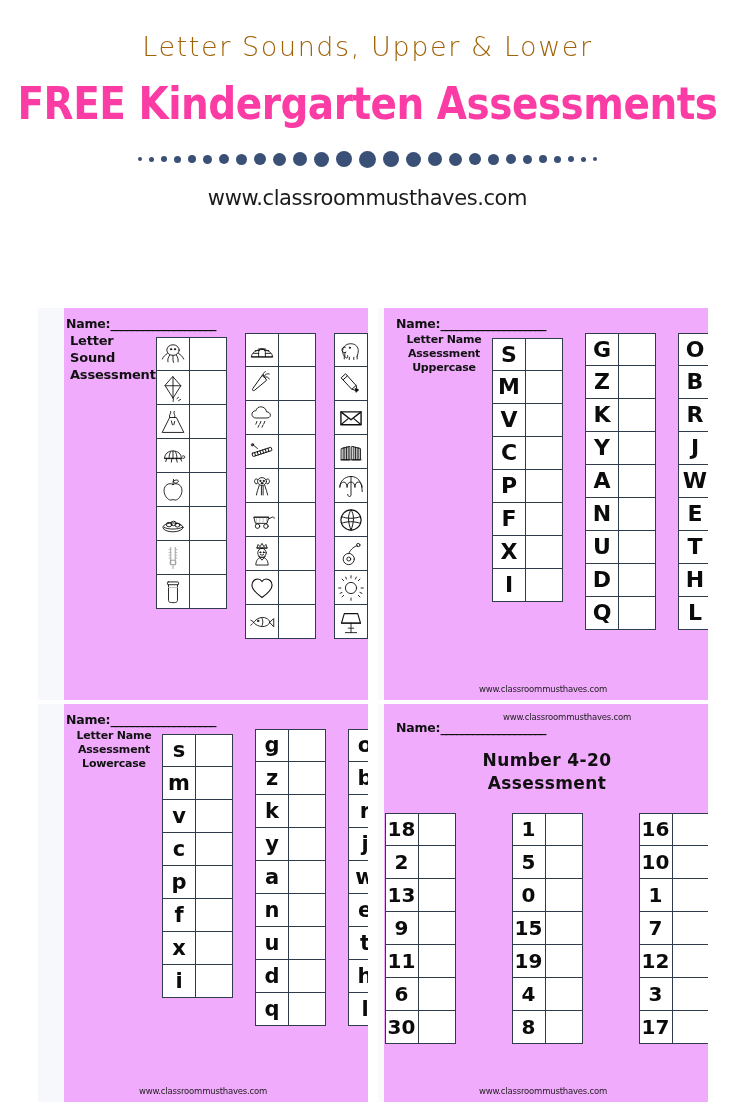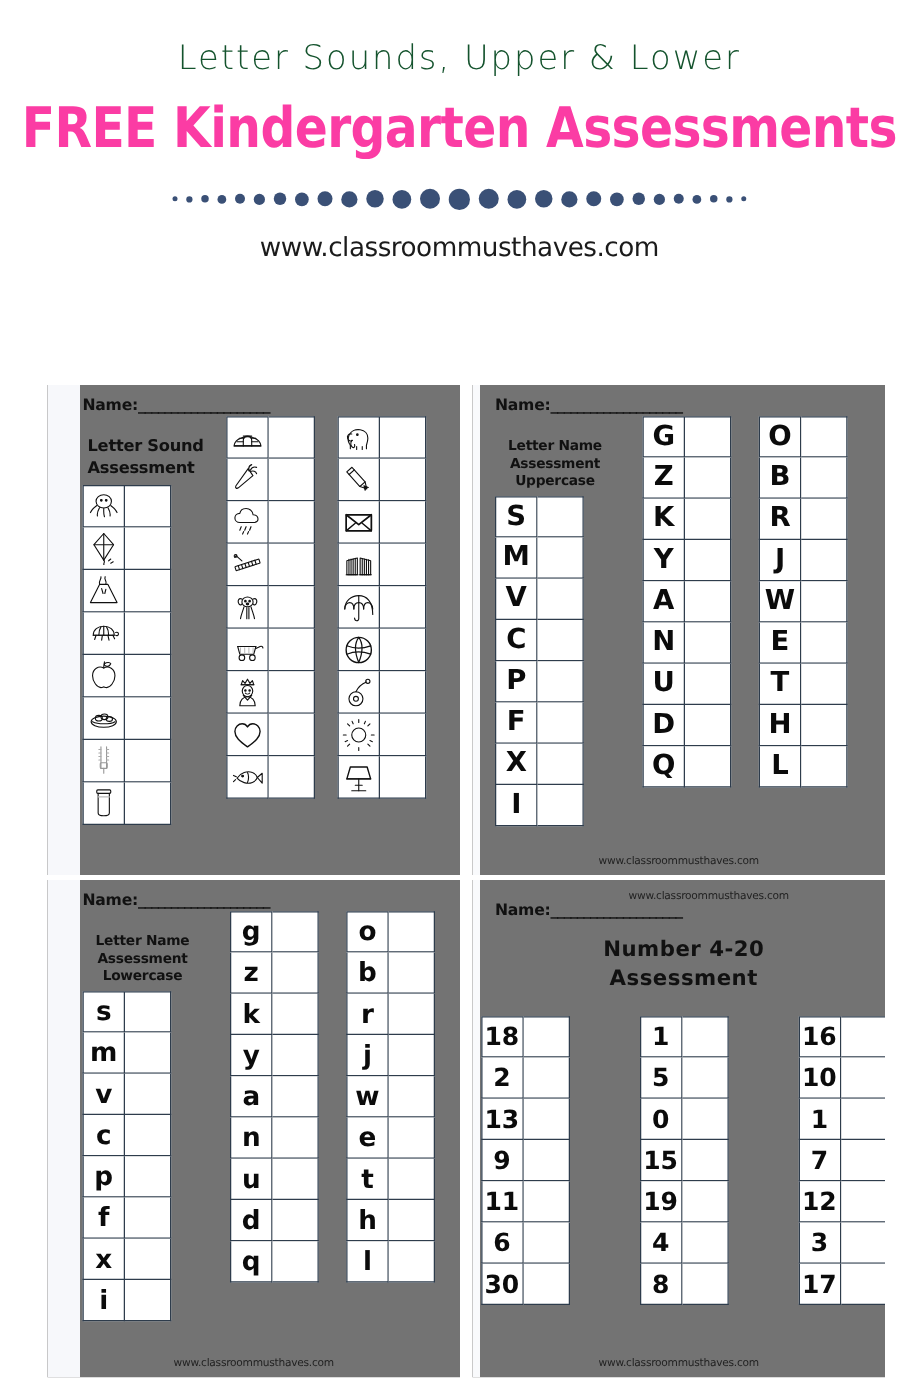--- a/index.html
+++ b/index.html
@@ -10,21 +10,21 @@
     overflow: hidden;
   }
   #root { position: relative; width: 735px; height: 1102px; background:#fff; }
 
   
   .hdr { padding-top: 26px; text-align: center; }
   .hdr-line {
     font-family: "DejaVu Sans", sans-serif;
     font-size: 27px;
     letter-spacing: 1.6px;
-    color: #14532d;
+    color: #a16207;
     line-height: 1.52;
     font-weight: 300;
   }
   .hdr-title {
     margin-top: 14px;
     font-family: "DejaVu Sans", sans-serif;
     font-size: 39px;
     font-weight: 700;
     color: #fb3ca4;
     letter-spacing: -0.5px;
@@ -54,21 +54,21 @@
   }
 
   
   .sheets {
     position: absolute;
     left: 0; top: 300px;
     width: 735px; height: 802px;
   }
   .sheet {
     position: absolute;
-    background: #737373;
+    background: #f0abfc;
     overflow: hidden;
   }
   .sheet.tl { left: 38px;  top: 8px;   width: 330px; height: 392px; }
   .sheet.tr { left: 378px; top: 8px;   width: 330px; height: 392px; }
   .sheet.bl { left: 38px;  top: 404px; width: 330px; height: 398px; }
   .sheet.br { left: 378px; top: 404px; width: 330px; height: 398px; }
   
   .sheet.tl::before, .sheet.bl::before {
     content: ""; position: absolute; left: 0; top: 0;
     width: 26px; height: 100%; background: #f7f8fb;
@@ -143,21 +143,21 @@
   .colgap { width: 18px; flex: 0 0 18px; }
   .colgap.wide { width: 22px; flex: 0 0 22px; }
 
   .footer-url {
     position: absolute; left: 0; bottom: 6px; width: 100%;
     text-align: center;
     font-family: "DejaVu Sans", sans-serif;
     font-size: 8.5px; color: #222; letter-spacing: -0.2px;
   }
   .tl-layout { display: flex; align-items: flex-start; margin-top: 2px; }
-  .tl-firstcol { display: flex; flex-direction: column; margin-top: 17px; }
+  .tl-firstcol { display: flex; flex-direction: row; }
 </style>
 </head>
 <body>
 
 <div id="root">
 
   <div class="hdr">
     <div class="hdr-line">Letter Sounds,  Upper &amp; Lower</div>
     <div class="hdr-title">FREE Kindergarten Assessments</div>
   </div>

